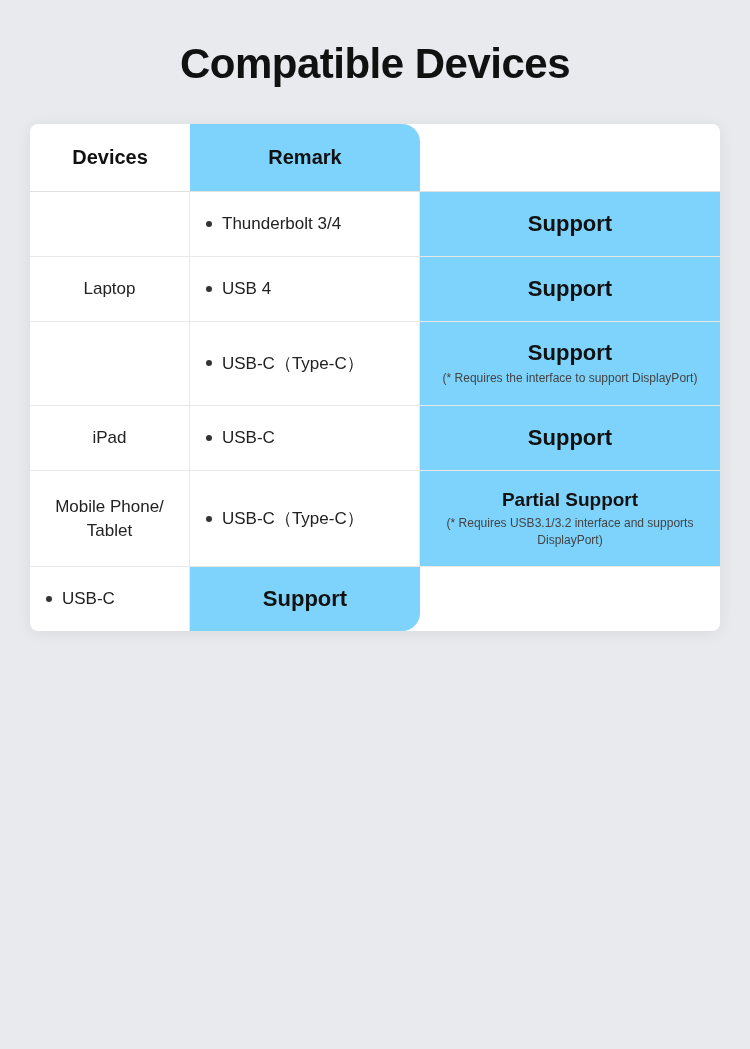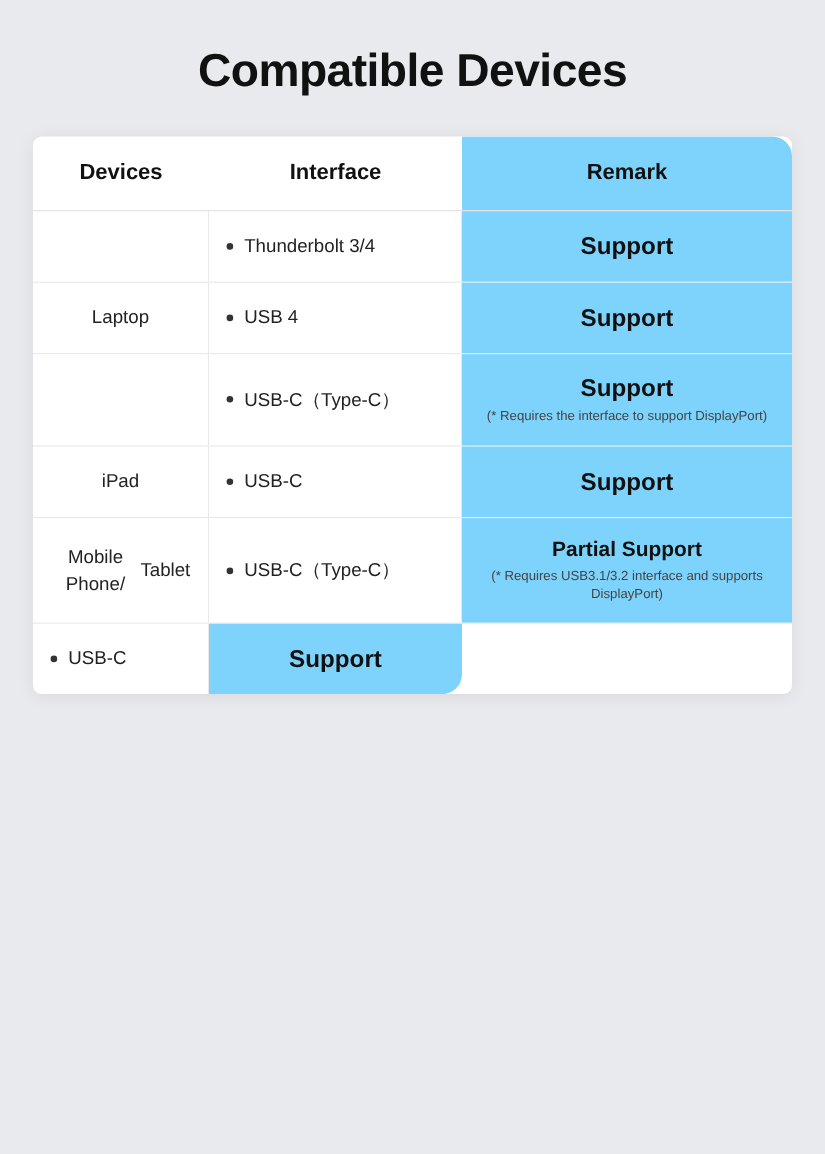--- a/index.html
+++ b/index.html
@@ -116,40 +116,39 @@
     }
 
     .remark-cell .support-note {
       font-size: 12px;
       color: #444;
       margin-top: 4px;
       line-height: 1.4;
     }
 
     .device-cell.multiline {
-      flex-direction: row;
+      flex-direction: column;
       line-height: 1.4;
     }
 
     
     .sub-border {
       border-bottom: 1.5px solid #e8e8e8;
     }
   </style>
 </head>
 <body>
 
 <div class="page-wrapper">
   <h1 class="main-title">Compatible Devices</h1>
 
   <div class="table-container">
 
     <div class="table-header">
       <div class="header-cell">Devices</div>
-      <div class="header-cell">Interface</div>
       <div class="header-cell remark-col">Remark</div>
     </div>
 
     <div class="table-row sub-border">
       <div class="device-cell" style="grid-row: span 3;"></div>
       <div class="interface-cell">
         <span class="bullet"></span>
         <span>Thunderbolt 3/4</span>
       </div>
       <div class="remark-cell">

